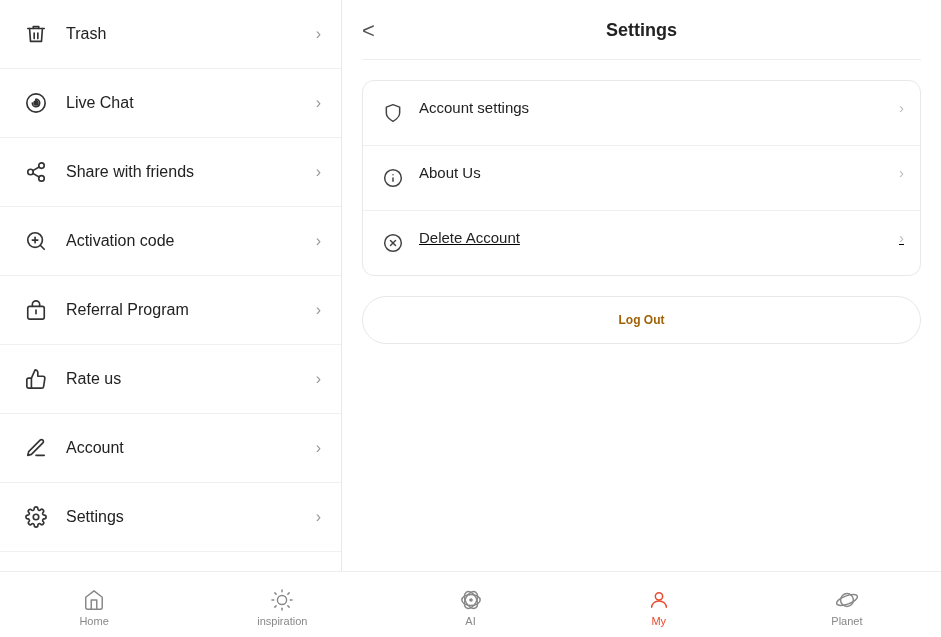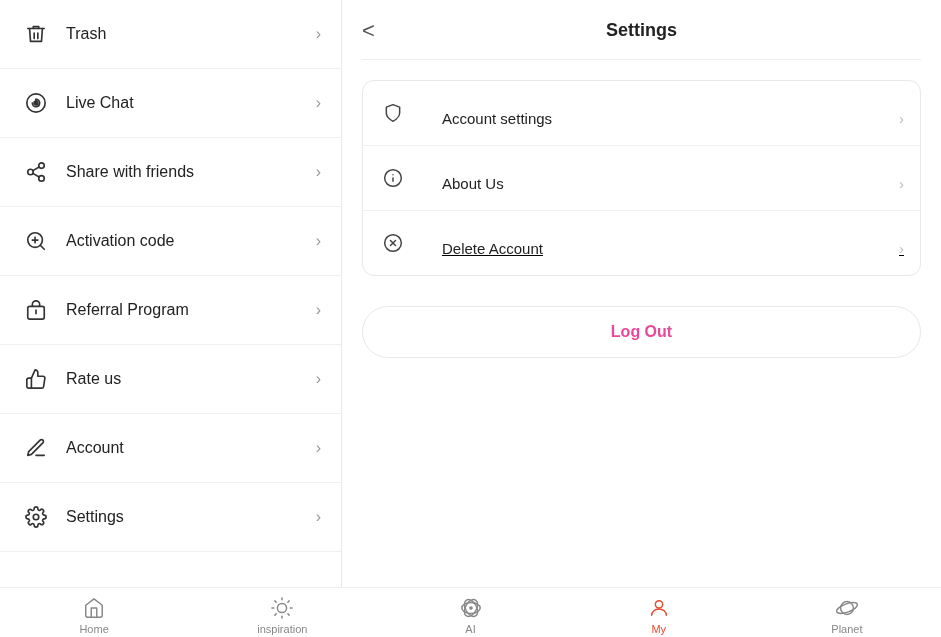--- a/index.html
+++ b/index.html
@@ -102,25 +102,24 @@
     .settings-card {
       background: #fff;
       border: 1px solid #e8e8e8;
       border-radius: 12px;
       overflow: hidden;
       margin-bottom: 20px;
     }
 
     .settings-item {
       display: flex;
-      align-items: flex-end;
+      align-items: flex-start;
       padding: 18px 16px;
       border-bottom: 1px solid #f0f0f0;
       cursor: pointer;
-      gap: 23px;
     }
     .settings-item:last-child { border-bottom: none; text-decoration: underline; }
 
     .settings-item-icon {
       width: 28px;
       height: 28px;
       display: flex;
       align-items: center;
       justify-content: center;
       margin-right: 12px;
@@ -147,31 +146,30 @@
       color: #bbb;
       font-size: 15px;
     }
 
     .logout-btn {
       width: 100%;
       border: 1px solid #e8e8e8;
       border-radius: 28px;
       padding: 16px;
       background: #fff;
-      color: #ec4899;
-      font-size: 16px;
+      color: #a16207;
+      font-size: 12px;
       font-weight: 600;
       cursor: pointer;
       text-align: center;
-      margin-top: 10px;
     }
 
     
     .bottom-nav {
-      height: 50px;
+      height: 66px;
       border-top: 1px solid #eee;
       display: flex;
       align-items: center;
       background: #fff;
       flex-shrink: 0;
     }
 
     .nav-item {
       flex: 1;
       display: flex;

